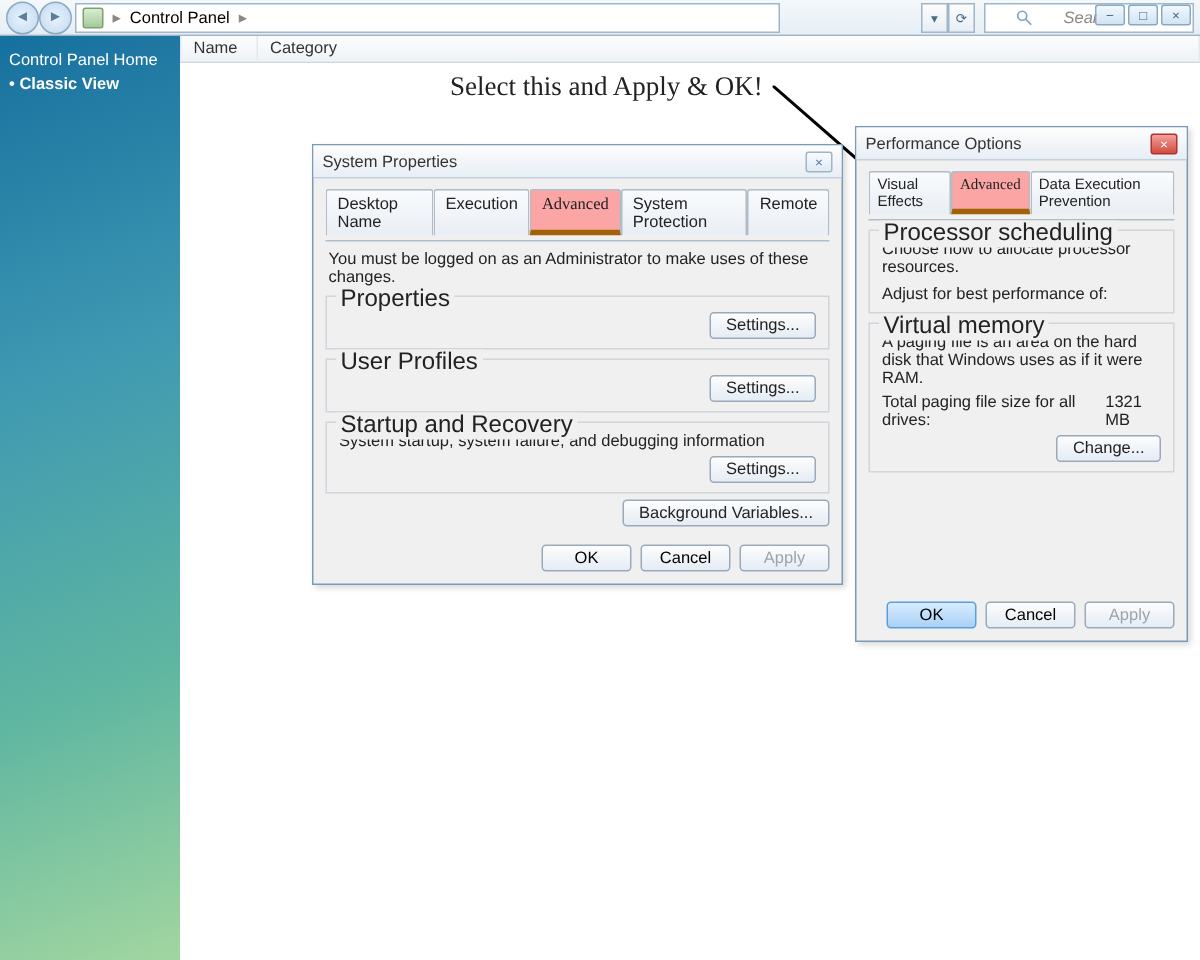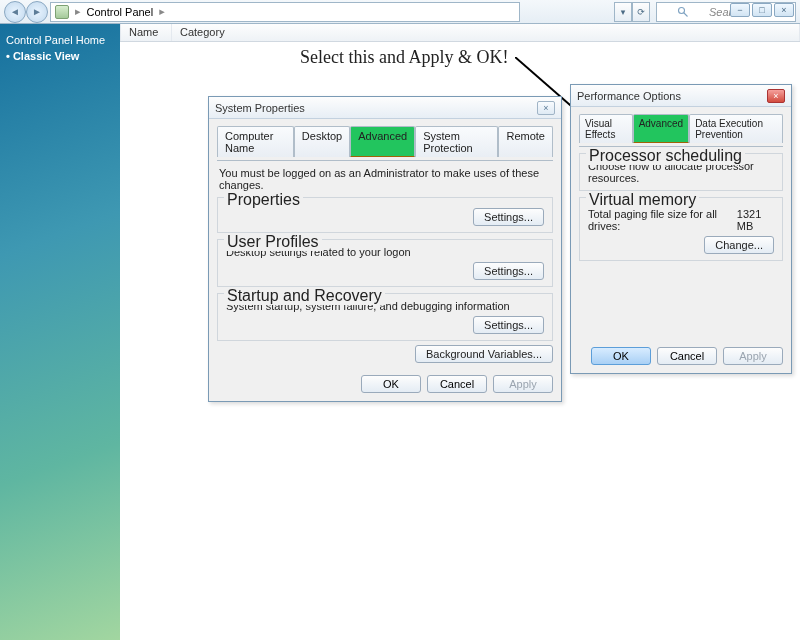--- a/index.html
+++ b/index.html
@@ -42,21 +42,21 @@
 
   
   .dlg { position:absolute; background:#f0f0f0; border:1px solid #7a9ab5; box-shadow:2px 2px 4px rgba(0,0,0,.15); }
   .dlg-title { height:22px; background:linear-gradient(#fdfdfd,#e7eef5); border-bottom:1px solid #c3d1df; display:flex; align-items:center; padding:0 6px; font-size:11px; color:#333; }
   .dlg-close { margin-left:auto; width:18px;height:14px;border:1px solid #a0b4c6;background:linear-gradient(#f8fbfe,#dfeaf4);border-radius:2px;display:flex;align-items:center;justify-content:center;font-size:9px;color:#5d7d98; }
   .dlg-close.red { background:linear-gradient(#f5a09c,#d24b3e); border-color:#a33; color:#fff; }
   .dlg-body { padding:6px 8px; font-size:11px; color:#222; }
 
   .tabs { display:flex; gap:0; margin-bottom:4px; }
   .tab { padding:3px 7px; border:1px solid #b0bdc9; background:linear-gradient(#f9fbfd,#e9eef4); border-bottom:none; font-size:11px; border-radius:2px 2px 0 0; position:relative; top:1px; }
-  .tab.active { background:#22c55e; border-bottom:1px solid #a16207; z-index:2; }
+  .tab.active { background:#fca5a5; border-bottom:4px solid #a16207; z-index:2;font-family:Liberation Serif, serif; }
   .tab-line { border-top:1px solid #b0bdc9; }
 
   .group { border:1px solid #d0d6dc; padding:6px 8px 6px 8px; margin:6px 0 4px 0; position:relative; }
   .group-title { position:absolute; top:-7px; left:6px; background:#f0f0f0; padding:0 3px; font-size:16px; color:#222; }
 
   .dlg-note { margin:6px 0 4px 2px; }
 
   .btn { display:inline-block; padding:2px 10px; border:1px solid #9aaabb; background:linear-gradient(#fdfdfd,#e4ecf4); border-radius:3px; font-size:11px; min-width:60px; text-align:center; }
   .btn.disabled { color:#9aa4af; }
   .btn.primary { background:linear-gradient(#d8ecff,#a9d0f5); border-color:#5c9ed9; }
@@ -127,39 +127,38 @@
     <polygon points="110,96 98,96 108,84" fill="#000"></polygon>
   </svg>
 
   <div class="dlg dlg-sys">
     <div class="dlg-title">
       <span>System Properties</span>
       <div class="dlg-close">×</div>
     </div>
     <div class="dlg-body">
       <div class="tabs">
-        <div class="tab">Computer Name</div>
-        <div class="tab">Desktop</div>
+        <div class="tab">Desktop Name</div>
+        <div class="tab">Execution</div>
         <div class="tab active">Advanced</div>
         <div class="tab">System Protection</div>
         <div class="tab">Remote</div>
       </div>
       <div class="tab-line"></div>
       <div class="dlg-note">You must be logged on as an Administrator to make uses of these changes.</div>
 
       <div class="group">
         <span class="group-title">Properties</span>
         <div class="right-btn">
             <span class="btn">Settings...</span>
           </div>
       </div>
 
       <div class="group">
         <span class="group-title">User Profiles</span>
-        <div>Desktop settings related to your logon</div>
         <div class="right-btn">
             <span class="btn">Settings...</span>
           </div>
       </div>
 
       <div class="group">
         <span class="group-title">Startup and Recovery</span>
         <div>System startup, system failure, and debugging information</div>
         <div class="right-btn">
             <span class="btn">Settings...</span>
@@ -186,24 +185,26 @@
       <div class="tabs">
         <div class="tab">Visual Effects</div>
         <div class="tab active">Advanced</div>
         <div class="tab">Data Execution Prevention</div>
       </div>
       <div class="tab-line"></div>
 
       <div class="group">
         <span class="group-title">Processor scheduling</span>
         <div>Choose how to allocate processor resources.</div>
+        <div style="margin-top:6px;">Adjust for best performance of:</div>
       </div>
 
       <div class="group">
         <span class="group-title">Virtual memory</span>
+        <div>A paging file is an area on the hard disk that Windows uses as if it were RAM.</div>
         <div class="kvrow">
           <span>Total paging file size for all drives:</span>
           <span>1321 MB</span>
         </div>
         <div class="right-btn">
             <span class="btn">Change...</span>
           </div>
       </div>
 
       <div style="height:70px;"></div>

